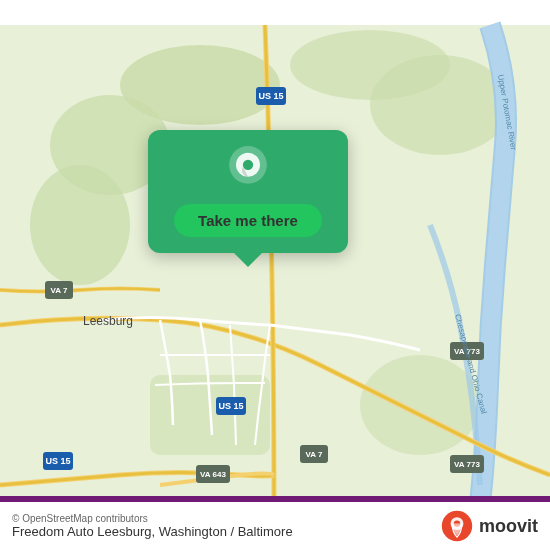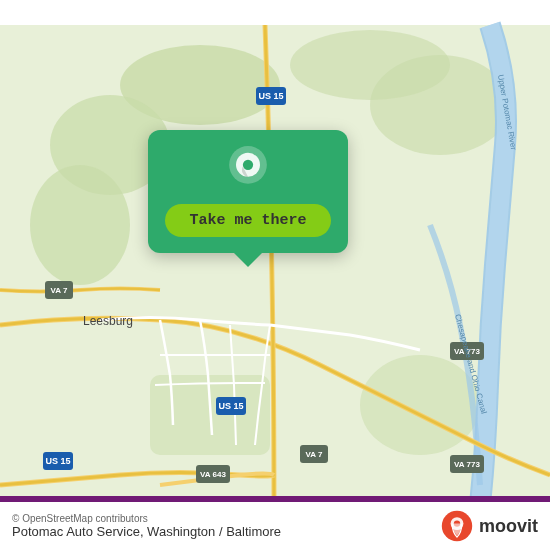--- a/index.html
+++ b/index.html
@@ -103,30 +103,29 @@
       border-top: 14px solid #2eaa6b;
     }
 
     #pin-icon {
       width: 48px;
       height: 48px;
       margin-bottom: 10px;
     }
 
     #take-me-btn {
-      background: #84cc16;
+      background: #22c55e;
       border: none;
       border-radius: 20px;
       padding: 8px 24px;
       font-size: 15px;
       font-weight: 600;
       color: #333;
       cursor: pointer;
       white-space: nowrap;
-      font-family: Liberation Mono, monospace;
     }
   </style>
 </head>
 <body>
 
 <div id="map-container">
 
   <svg id="map-bg" viewBox="0 0 550 500" xmlns="http://www.w3.org/2000/svg">
 
     <rect width="550" height="500" fill="#e8f0d8"></rect>
@@ -206,21 +205,21 @@
       <circle cx="24" cy="22" r="6" fill="#2eaa6b"></circle>
       <path d="M 24 36 Q 20 28 18 24 A 8 8 0 0 0 24 36 Z" fill="rgba(0,0,0,0.15)"></path>
     </svg>
 
     <button id="take-me-btn">Take me there</button>
   </div>
 
   <div id="bottom-bar">
     <div id="bottom-left">
       <span id="copyright-text">© OpenStreetMap contributors</span>
-      <span id="location-text">Potomac Auto Service, Washington / Baltimore</span>
+      <span id="location-text">Freedom Auto Leesburg, Washington / Baltimore</span>
     </div>
 
     <div id="moovit-logo">
 
       <svg id="moovit-icon" viewBox="0 0 40 40" xmlns="http://www.w3.org/2000/svg">
         <circle cx="20" cy="20" r="19" fill="#e8472c"></circle>
 
         <circle cx="20" cy="17" r="8" fill="white" opacity="0.9"></circle>
         <circle cx="20" cy="17" r="4" fill="#e8472c"></circle>
         <path d="M 14 17 Q 14 26 20 32 Q 26 26 26 17" fill="white" opacity="0.6"></path>

